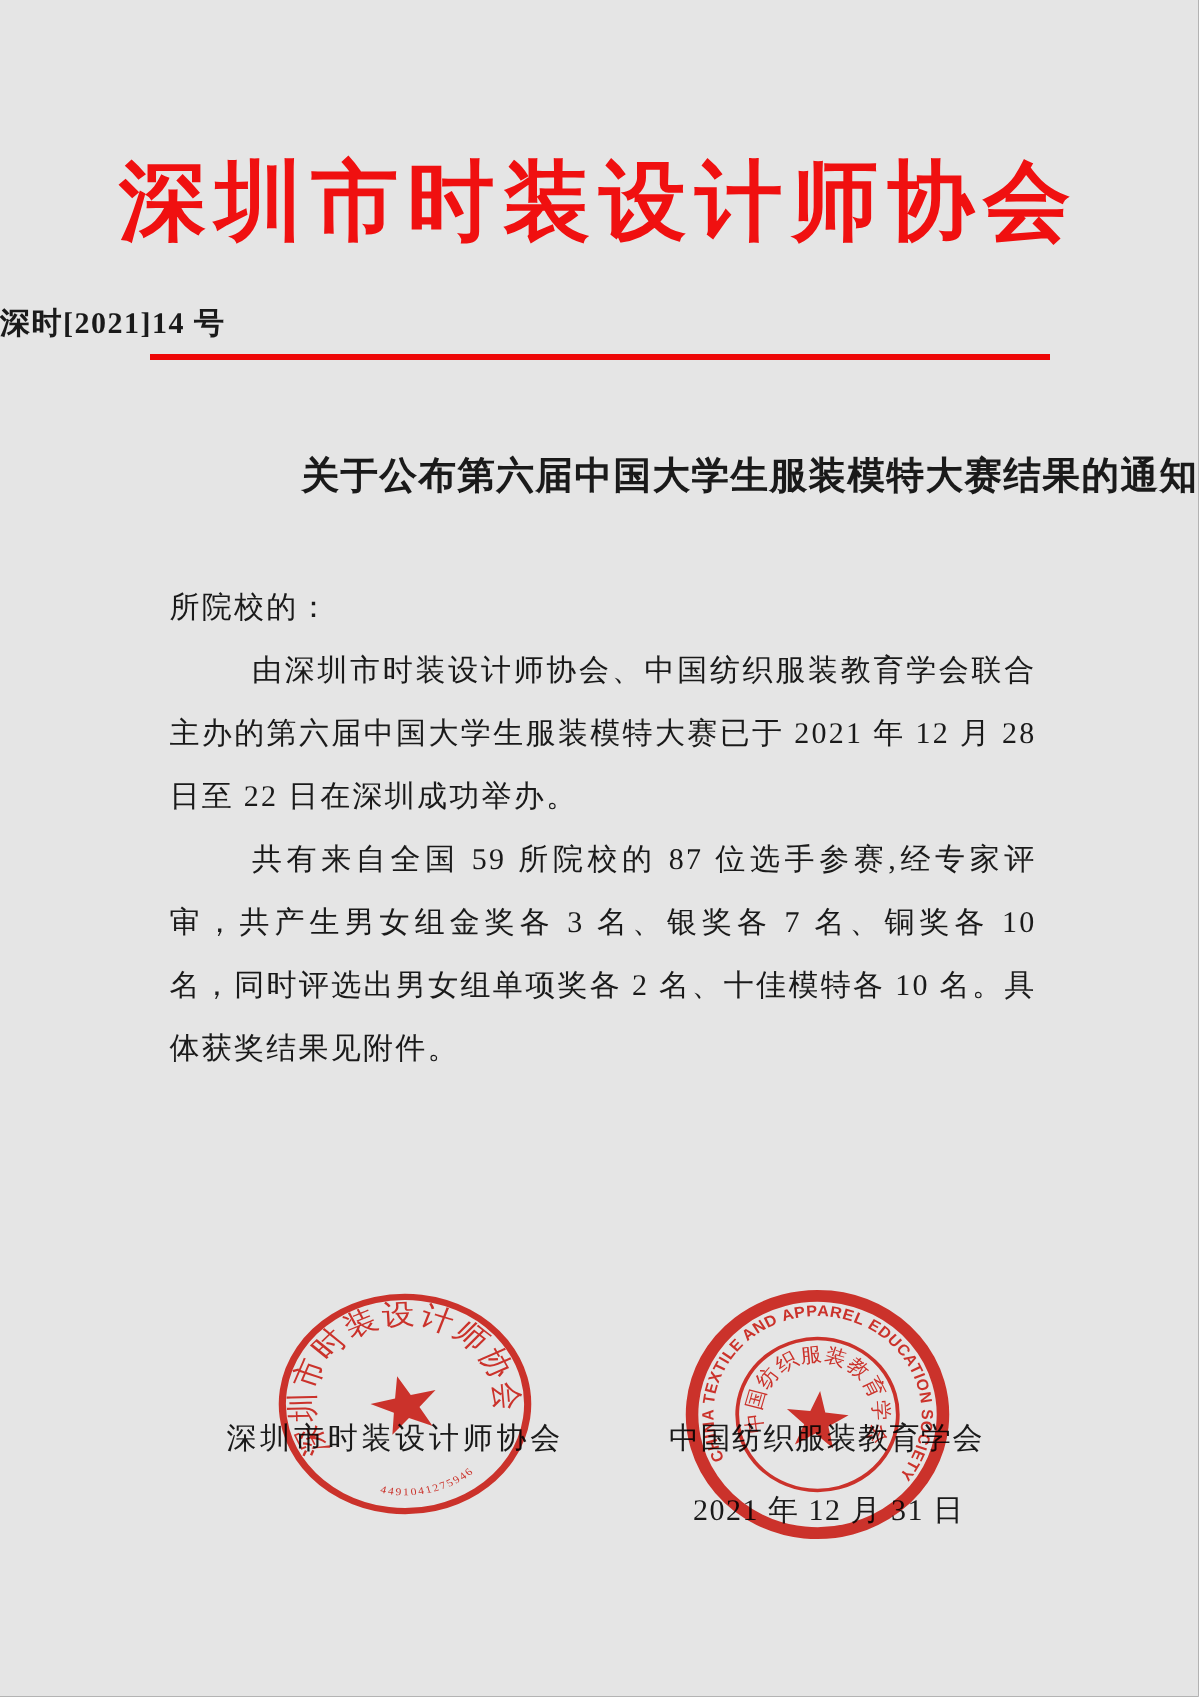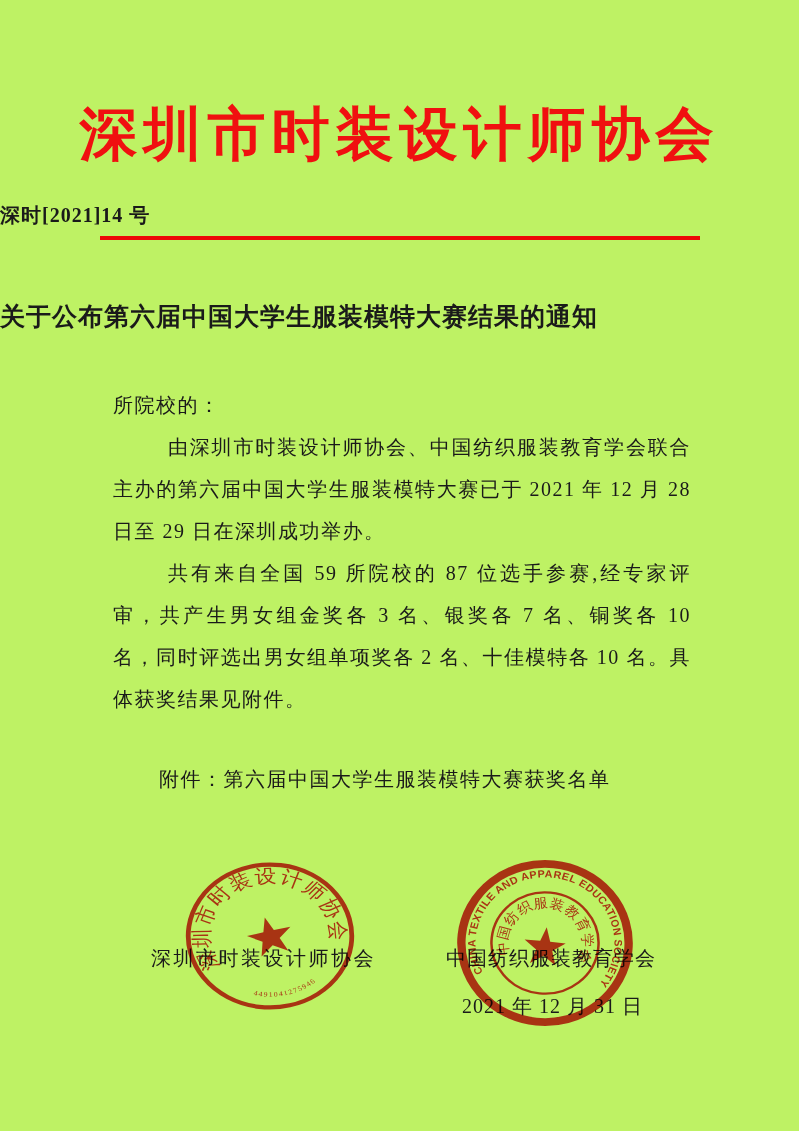--- a/index.html
+++ b/index.html
@@ -7,21 +7,21 @@
     --rule_red:#ee0707;
     --seal_red:#e0261d;
     --text_black:#1a1a1a;
   }
   *{margin:0;padding:0;box-sizing:border-box;}
   html,body{background:#888;}
   .page{
     position:relative;
     width:799px;height:1131px;
     margin:0 auto;
-    background:#bef264;
+    background:#e5e5e5;
     overflow:hidden;
     font-family:"Liberation Serif","DejaVu Serif",serif;
     color:var(--text_black);
   }
   .letterhead{
     position:absolute;top:96px;left:0;width:100%;
     text-align:center;
     font-size:58px;font-weight:bold;
     letter-spacing:6px;
     color:var(--header_red);
@@ -31,21 +31,21 @@
     position:absolute;top:202px;left:0;width:100%;
     font-size:20px;font-weight:600;
     letter-spacing:1px;
   }
   .red-rule{
     position:absolute;top:236px;left:100px;width:600px;height:4px;
     background:var(--rule_red);
   }
   .doc-title{
     position:absolute;top:300px;left:0;width:100%;
-    text-align:left;
+    text-align:right;
     font-size:25px;font-weight:bold;
     letter-spacing:1px;
     white-space:nowrap;
   }
   .content{
     position:absolute;top:384px;left:113px;width:578px;
     font-size:20px;line-height:42px;
     letter-spacing:1.5px;
     text-align:justify;
   }
@@ -85,23 +85,22 @@
   <h1 class="letterhead">深圳市时装设计师协会</h1>
 
   <div class="doc-number">深时[2021]14 号</div>
 
   <div class="red-rule"></div>
 
   <h2 class="doc-title">关于公布第六届中国大学生服装模特大赛结果的通知</h2>
 
   <div class="content">
     <p class="salutation">所院校的：</p>
-    <p class="para">由深圳市时装设计师协会、中国纺织服装教育学会联合主办的第六届中国大学生服装模特大赛已于 2021 年 12 月 28 日至 29 日在深圳成功举办。</p>
+    <p class="para">由深圳市时装设计师协会、中国纺织服装教育学会联合主办的第六届中国大学生服装模特大赛已于 2021 年 12 月 28 日至 22 日在深圳成功举办。</p>
     <p class="para">共有来自全国 59 所院校的 87 位选手参赛,经专家评审，共产生男女组金奖各 3 名、银奖各 7 名、铜奖各 10 名，同时评选出男女组单项奖各 2 名、十佳模特各 10 名。具体获奖结果见附件。</p>
-    <p class="attachment">附件：第六届中国大学生服装模特大赛获奖名单</p>
   </div>
 
   <div class="sig sig-left">深圳市时装设计师协会</div>
 
   <div class="sig sig-right">中国纺织服装教育学会</div>
 
   <div class="sig sig-date">2021 年 12 月 31 日</div>
 
   <div class="seal seal-left">
     <svg viewBox="0 0 200 200" preserveAspectRatio="none" aria-hidden="true">

